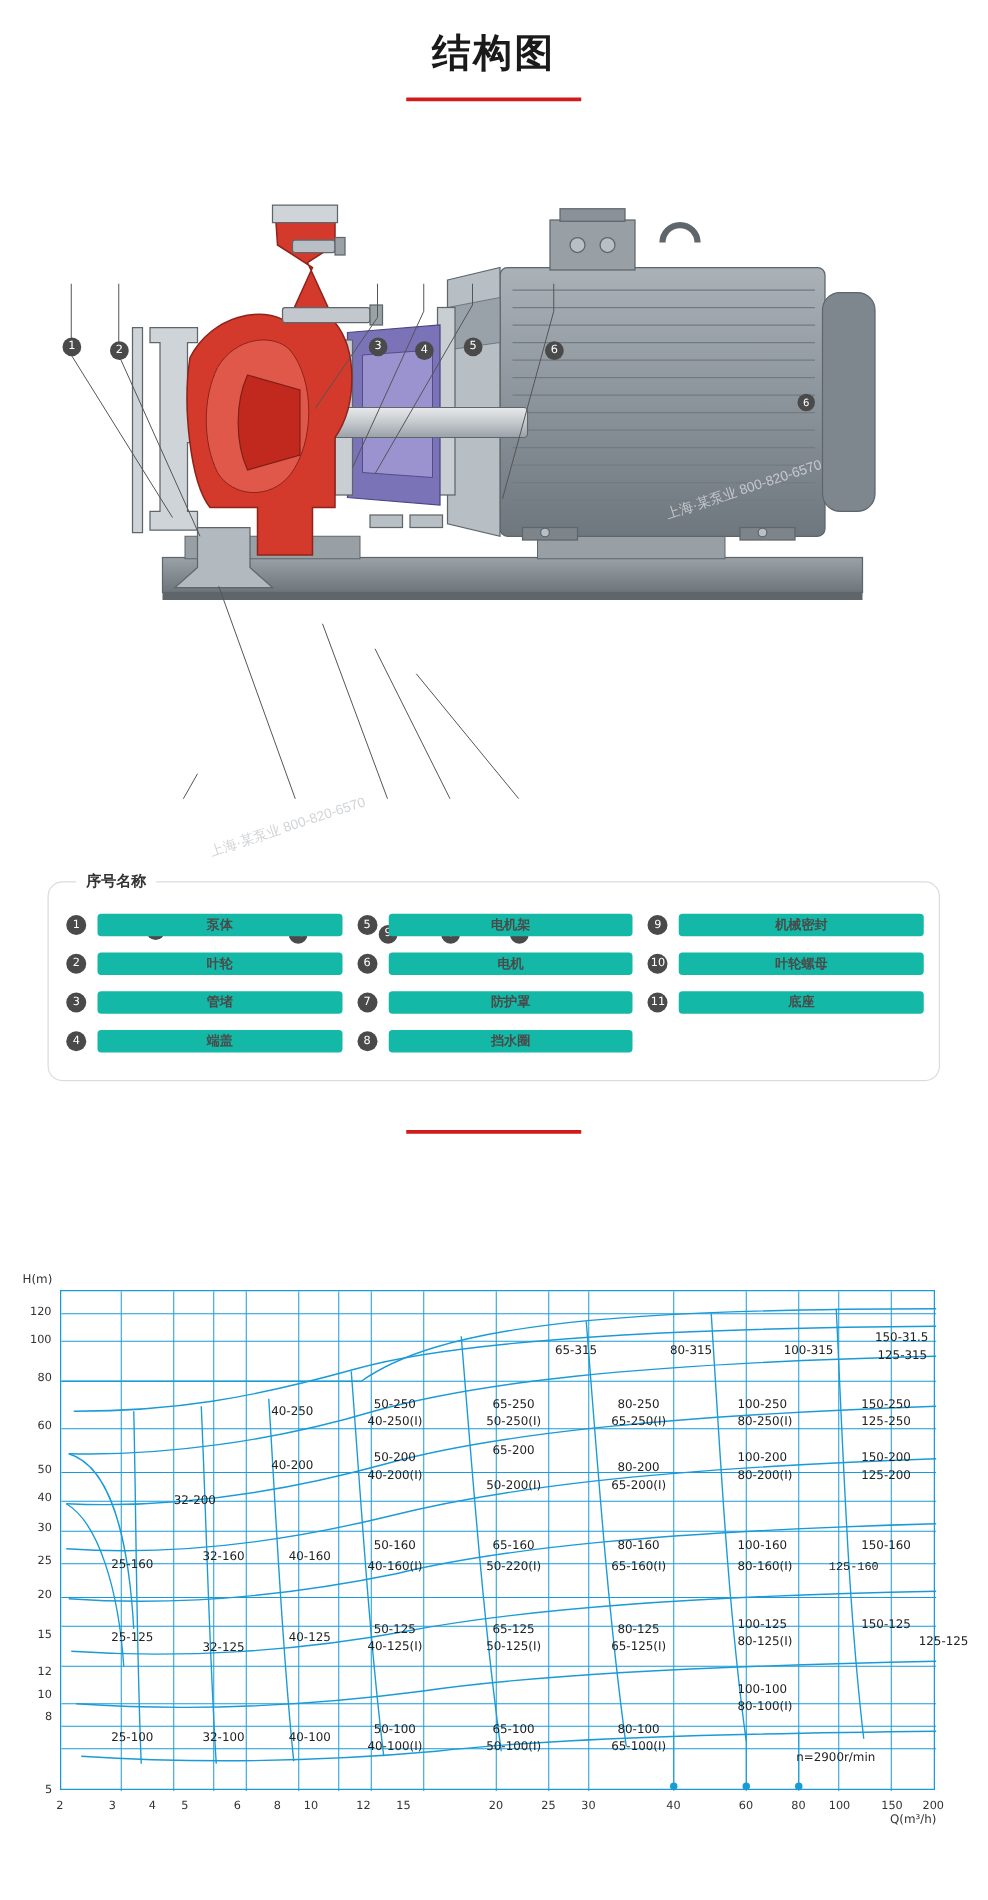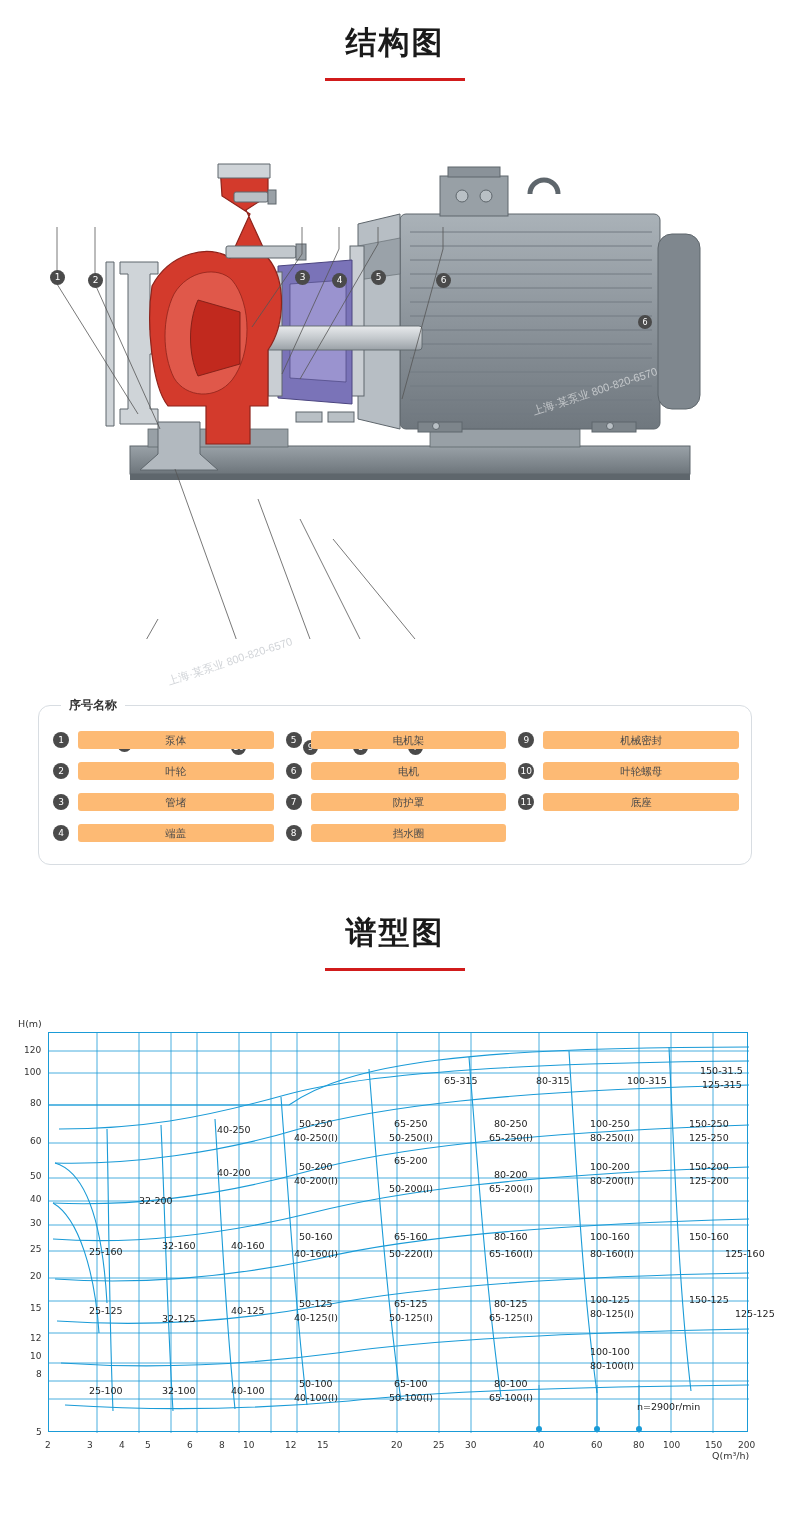--- a/index.html
+++ b/index.html
@@ -80,27 +80,28 @@
   .legend-badge {
     width: 16px; height: 16px; border-radius: 50%;
     background: #4a4a4a; color:#fff;
     font-size: 9px; line-height: 16px; text-align:center;
     margin-right: 9px;
     font-family: "DejaVu Sans", sans-serif;
     flex: none;
   }
   .legend-label {
     flex: 1;
-    background: #fdba74;
+    background: #14b8a6;
     border-radius: 3px;
     height: 18px;
     line-height: 18px;
     text-align: center;
     font-size: 10.5px;
     color: #4a4a4a;
+    font-weight: bold;
   }
   
   .chart-wrap {
     position: absolute;
     left: 0; top: 1010px;
     width: 790px; height: 470px;
   }
   .chart-axis-label {
     position: absolute;
     font-size: 9.5px;
@@ -350,21 +351,20 @@
     </div>
     <div class="legend-item">
       <span class="legend-badge">11</span>
       <span class="legend-label">底座</span>
     </div>
     <div class="legend-item"></div>
   </div>
 </div>
 
 <div style="position:absolute;left:0;top:890px;width:790px;">
-  <h2 class="section-title">谱型图</h2>
   <div class="title-underline"></div>
 </div>
 
 <div class="chart-wrap">
   <div class="chart-axis-label" style="left:18px;top:8px;">H(m)</div>
   <div class="chart-axis-label" style="left:712px;top:440px;">Q(m³/h)</div>
 
   <div class="plot">
 
     <svg viewBox="0 0 700 400" style="position:absolute;left:0;top:0;width:700px;height:400px;">
@@ -477,21 +477,21 @@
     <div class="zone-label" style="left:182px;top:207px;">40-160</div>
     <div class="zone-label" style="left:250px;top:198px;">50-160</div>
     <div class="zone-label" style="left:245px;top:215px;">40-160(I)</div>
     <div class="zone-label" style="left:345px;top:198px;">65-160</div>
     <div class="zone-label" style="left:340px;top:215px;">50-220(I)</div>
     <div class="zone-label" style="left:445px;top:198px;">80-160</div>
     <div class="zone-label" style="left:440px;top:215px;">65-160(I)</div>
     <div class="zone-label" style="left:541px;top:198px;text-align:center;">100-160</div>
     <div class="zone-label" style="left:541px;top:215px;">80-160(I)</div>
     <div class="zone-label" style="left:640px;top:198px;">150-160</div>
-    <div class="zone-label" style="left:676px;top:215px;">125-160</div>
+    <div class="zone-label" style="left:614px;top:215px;font-family:Liberation Mono, monospace;">125-160</div>
 
     <div class="zone-label" style="left:40px;top:272px;">25-125</div>
     <div class="zone-label" style="left:113px;top:280px;">32-125</div>
     <div class="zone-label" style="left:182px;top:272px;">40-125</div>
     <div class="zone-label" style="left:250px;top:265px;">50-125</div>
     <div class="zone-label" style="left:245px;top:279px;">40-125(I)</div>
     <div class="zone-label" style="left:345px;top:265px;">65-125</div>
     <div class="zone-label" style="left:340px;top:279px;">50-125(I)</div>
     <div class="zone-label" style="left:445px;top:265px;">80-125</div>
     <div class="zone-label" style="left:440px;top:279px;">65-125(I)</div>

